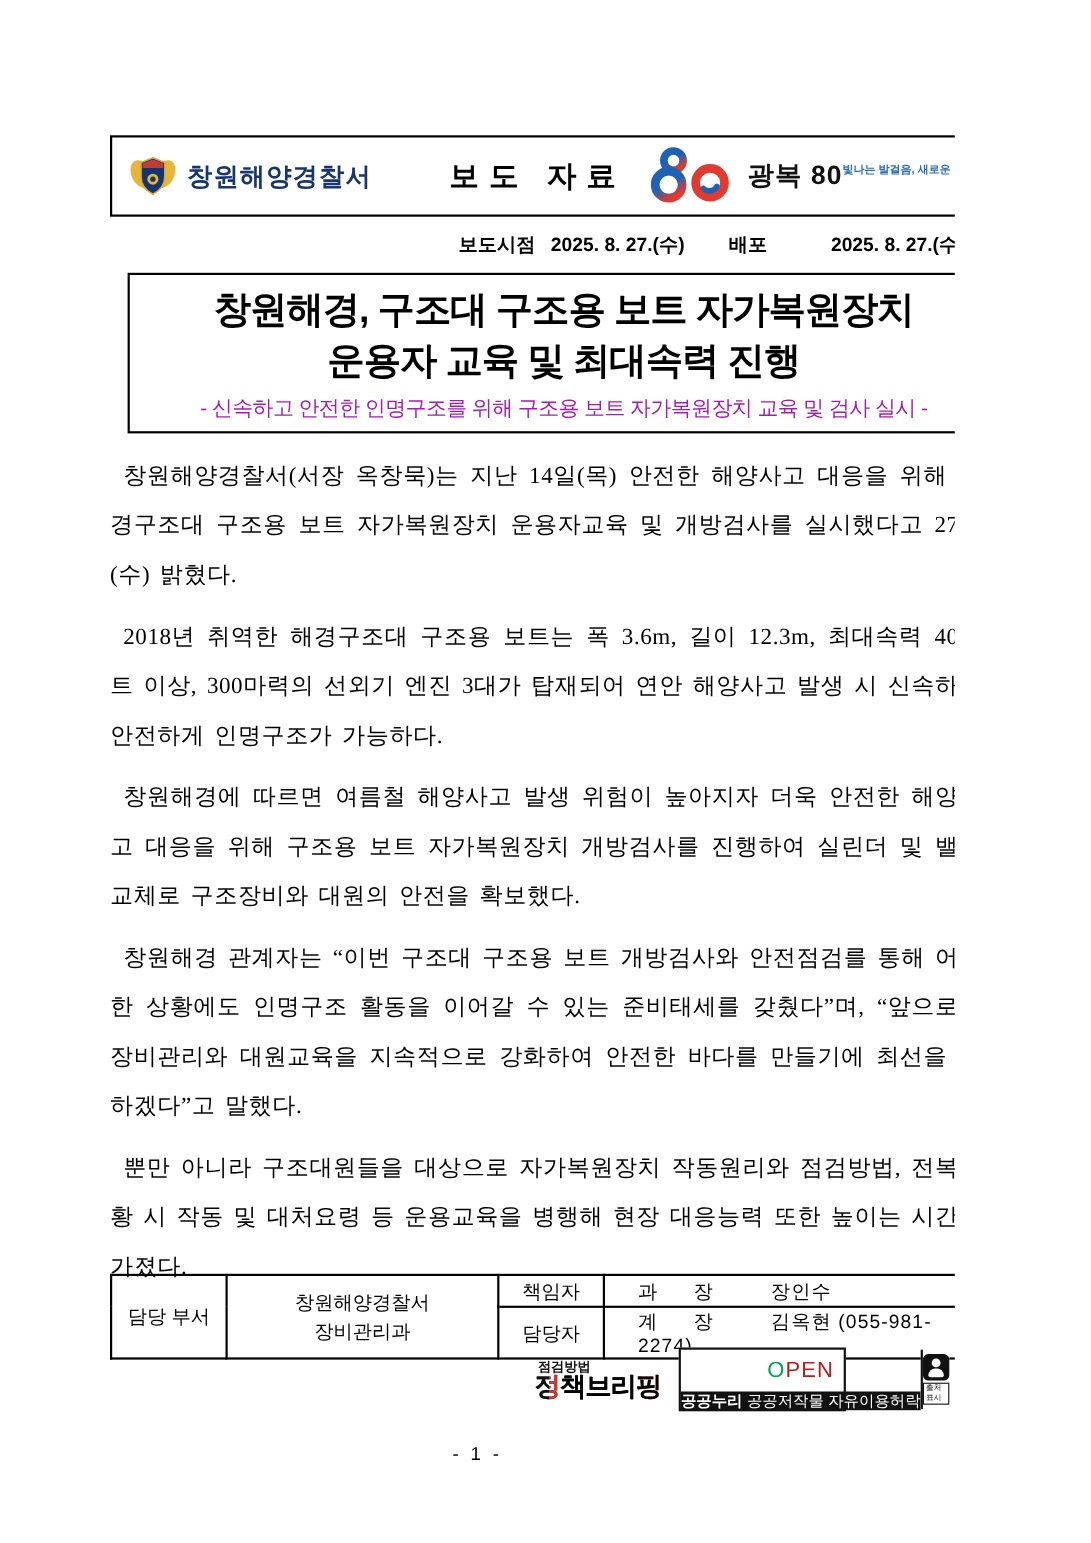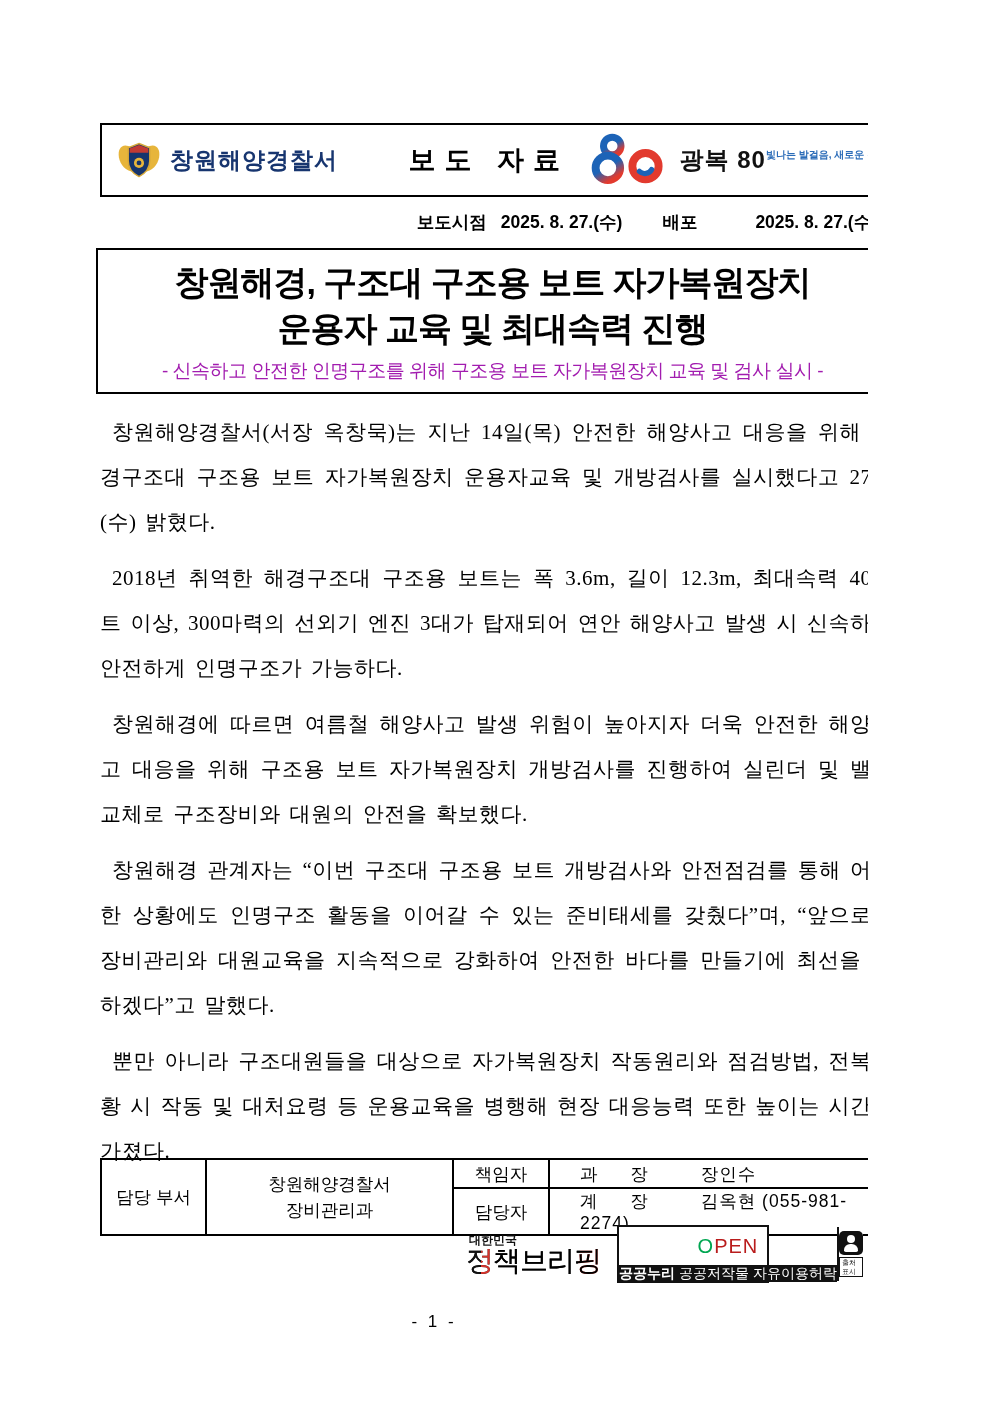--- a/index.html
+++ b/index.html
@@ -28,21 +28,21 @@
     position:absolute; left:100px; top:209px; width:793px; height:26px;
     display:flex; justify-content:flex-end; align-items:center;
     font-weight:bold; font-size:17.5px; padding-right:16px;
   }
   .meta-row .lbl1 { margin-right:14px; }
   .meta-row .val1 { margin-right:40px; }
   .meta-row .lbl2 { margin-right:58px; }
 
   
   .title-box {
-    position:absolute; left:96px; top:248px; width:793px; height:146px;
+    position:absolute; left:116px; top:248px; width:793px; height:146px;
     border:2px solid #000; text-align:center; padding-top:9px;
   }
   .title-line { font-size:34px; font-weight:800; line-height:46px; letter-spacing:-1px; }
   .subtitle { margin-top:7px; font-size:19px; font-weight:500; color:#a21caf; letter-spacing:-0.5px; }
 
   
   .body-text { position:absolute; left:100px; top:410px; width:793px; }
   .body-text p {
     font-size:21px; line-height:45px; text-align:justify; text-indent:12px;
     margin-bottom:11px; letter-spacing:0.5px; word-spacing:3px;
@@ -60,21 +60,21 @@
   .who-cell .nm { margin-left:34px; letter-spacing:1px; }
 
   
   .footer-logos {
     position:absolute; right:99px; top:1222px; height:64px;
     display:flex; align-items:center; gap:16px;
   }
   .briefing-logo { display:flex; flex-direction:column; line-height:1; }
   .briefing-top { font-size:12px; font-weight:800; margin-left:3px; color:#111; }
   .briefing-main {
-    font-size:28px; font-weight:400; letter-spacing:-1px; margin-top:1px;
+    font-size:24px; font-weight:700; letter-spacing:-1px; margin-top:1px;
     background:linear-gradient(100deg,#111 82%,#d8322b 82%);
     -webkit-background-clip:text; background-clip:text;
   }
   .briefing-main .j-accent {
     background:linear-gradient(90deg,#111 55%,#d8322b 55%);
     -webkit-background-clip:text; background-clip:text; -webkit-text-fill-color:transparent;
   }
   .open-box { width:152px; height:58px; border:2px solid #111; display:flex; background:#fff; }
   .open-left { flex:1; display:flex; flex-direction:column; }
   .open-word {
@@ -197,21 +197,21 @@
       <td class="who-cell">
         <span class="pos">계 장</span>
         <span class="nm">김옥현 (055-981-2274)</span>
       </td>
     </tr>
   </tbody>
     </table>
 
   <div class="footer-logos">
     <div class="briefing-logo sans">
-      <span class="briefing-top">대한민국</span>
+      <span class="briefing-top">점검방법</span>
       <span class="briefing-main"><span class="j-accent">정</span><span>책브리핑</span></span>
     </div>
     <div class="open-box">
       <div class="open-left">
         <span class="open-word sans">OPEN</span>
         <div class="open-strip sans">
           <span class="b">공공누리</span>
           <span>공공저작물 자유이용허락</span>
         </div>
       </div>

